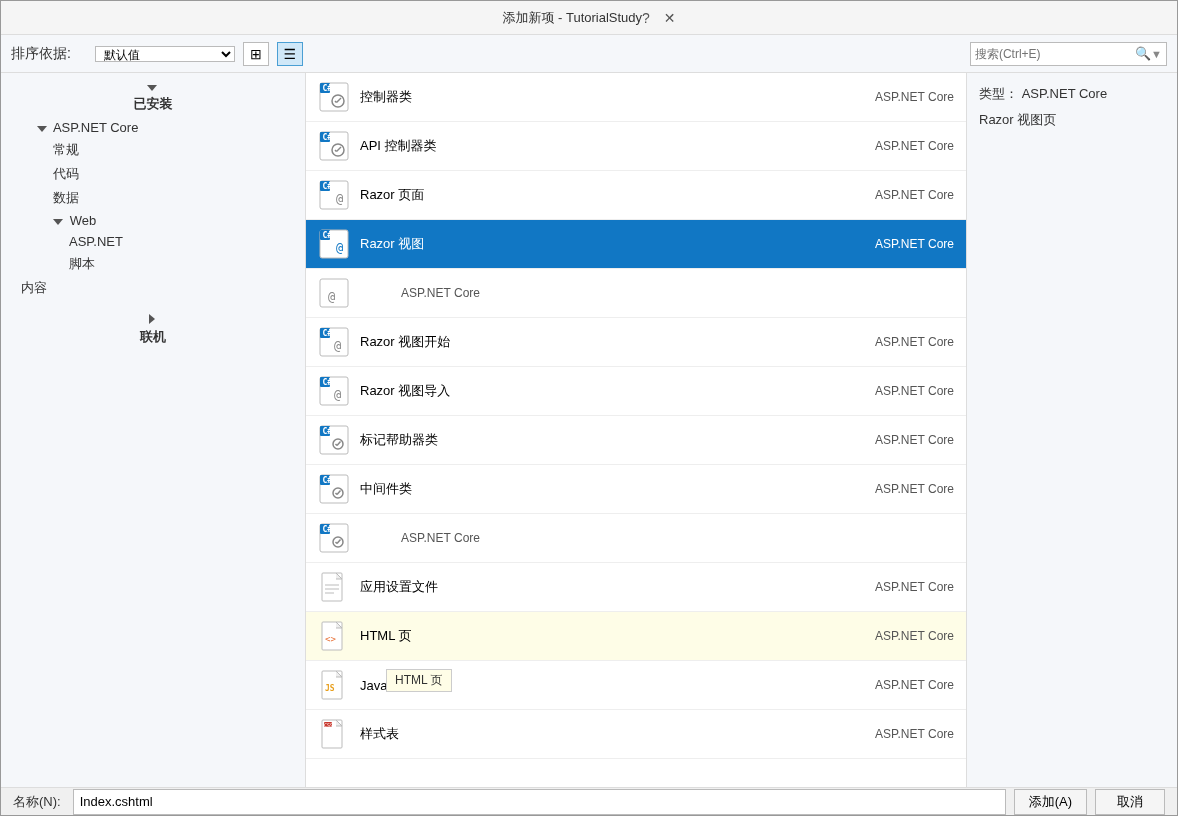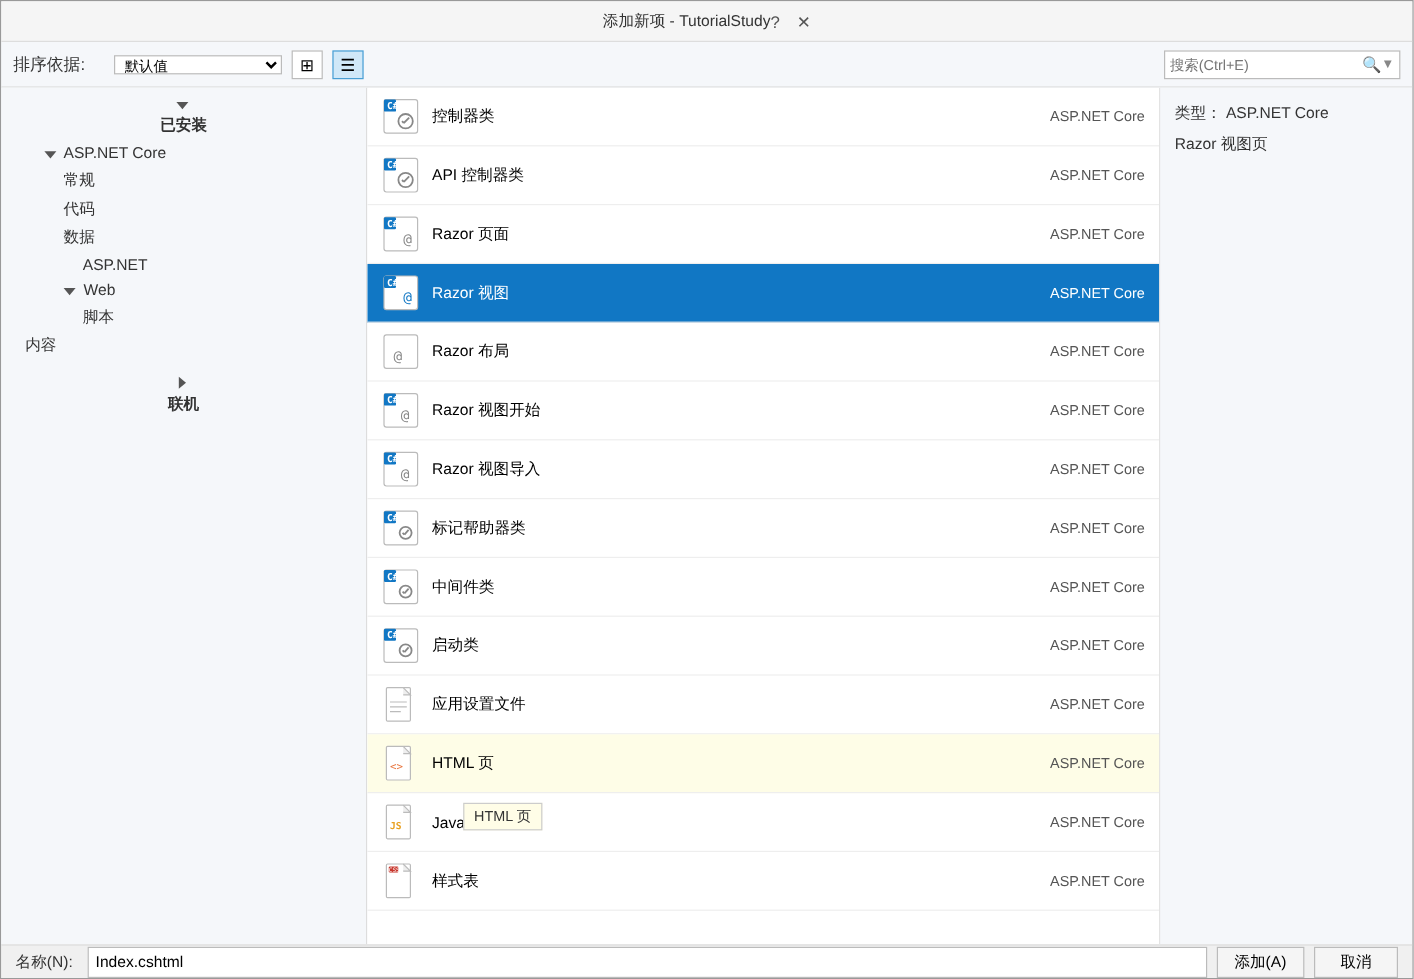--- a/index.html
+++ b/index.html
@@ -307,28 +307,28 @@
     </div>
     <div class="sidebar-item child2">
       <span>常规</span>
     </div>
     <div class="sidebar-item child2">
       <span>代码</span>
     </div>
     <div class="sidebar-item child2">
       <span>数据</span>
     </div>
-    <div class="sidebar-item" style="padding-left:68px;">
-      <span>ASP.NET</span>
-    </div>
     <div class="sidebar-item child2">
       <span class="triangle down"></span>
       <span>Web</span>
     </div>
     <div class="sidebar-item" style="padding-left:68px;">
+      <span>ASP.NET</span>
+    </div>
+    <div class="sidebar-item" style="padding-left:68px;">
       <span>脚本</span>
     </div>
     <div class="sidebar-item" style="">
       <span>内容</span>
     </div>
     <div class="sidebar-section-header" style="margin-top:10px;">
       <span class="triangle right"></span>
       <span>联机</span>
     </div>
   </div>
@@ -394,21 +394,20 @@
           <span class="item-category">ASP.NET Core</span>
         </div>
 
         <div class="item-row">
           <div class="item-icon">
             <svg width="32" height="32" viewBox="0 0 32 32">
               <rect x="2" y="2" width="28" height="28" rx="2" fill="white" stroke="#bbb" stroke-width="1"></rect>
               <text x="10" y="24" font-size="12" fill="#888" font-family="monospace">@</text>
             </svg>
           </div>
-          <span class="item-name">Razor 布局</span>
           <span class="item-category">ASP.NET Core</span>
         </div>
 
         <div class="item-row">
           <div class="item-icon">
             <svg width="32" height="32" viewBox="0 0 32 32">
               <rect x="2" y="2" width="28" height="28" rx="2" fill="white" stroke="#bbb" stroke-width="1"></rect>
               <rect x="2" y="2" width="10" height="10" rx="1" fill="#1177c4"></rect>
               <text x="4.5" y="10" font-size="8" fill="white" font-family="monospace" font-weight="bold">C#</text>
               <text x="16" y="24" font-size="12" fill="#888" font-family="monospace">@</text>
@@ -465,21 +464,20 @@
           <div class="item-icon">
             <svg width="32" height="32" viewBox="0 0 32 32">
               <rect x="2" y="2" width="28" height="28" rx="2" fill="white" stroke="#bbb" stroke-width="1"></rect>
               <rect x="2" y="2" width="10" height="10" rx="1" fill="#1177c4"></rect>
               <text x="4.5" y="10" font-size="8" fill="white" font-family="monospace" font-weight="bold">C#</text>
               <circle cx="20" cy="20" r="5" fill="none" stroke="#888" stroke-width="1.5"></circle>
               <line x1="17.5" y1="20" x2="19" y2="21.5" stroke="#888" stroke-width="1.5"></line>
               <line x1="19" y1="21.5" x2="22.5" y2="17.5" stroke="#888" stroke-width="1.5"></line>
             </svg>
           </div>
-          <span class="item-name">启动类</span>
           <span class="item-category">ASP.NET Core</span>
         </div>
 
         <div class="item-row">
           <div class="item-icon">
             <svg width="32" height="32" viewBox="0 0 32 32">
               <rect x="4" y="2" width="20" height="28" rx="1" fill="white" stroke="#bbb" stroke-width="1"></rect>
               <polyline points="18,2 24,8 18,8" fill="#eee" stroke="#bbb" stroke-width="1"></polyline>
               <line x1="7" y1="14" x2="21" y2="14" stroke="#bbb" stroke-width="1"></line>
               <line x1="7" y1="18" x2="21" y2="18" stroke="#bbb" stroke-width="1"></line>

